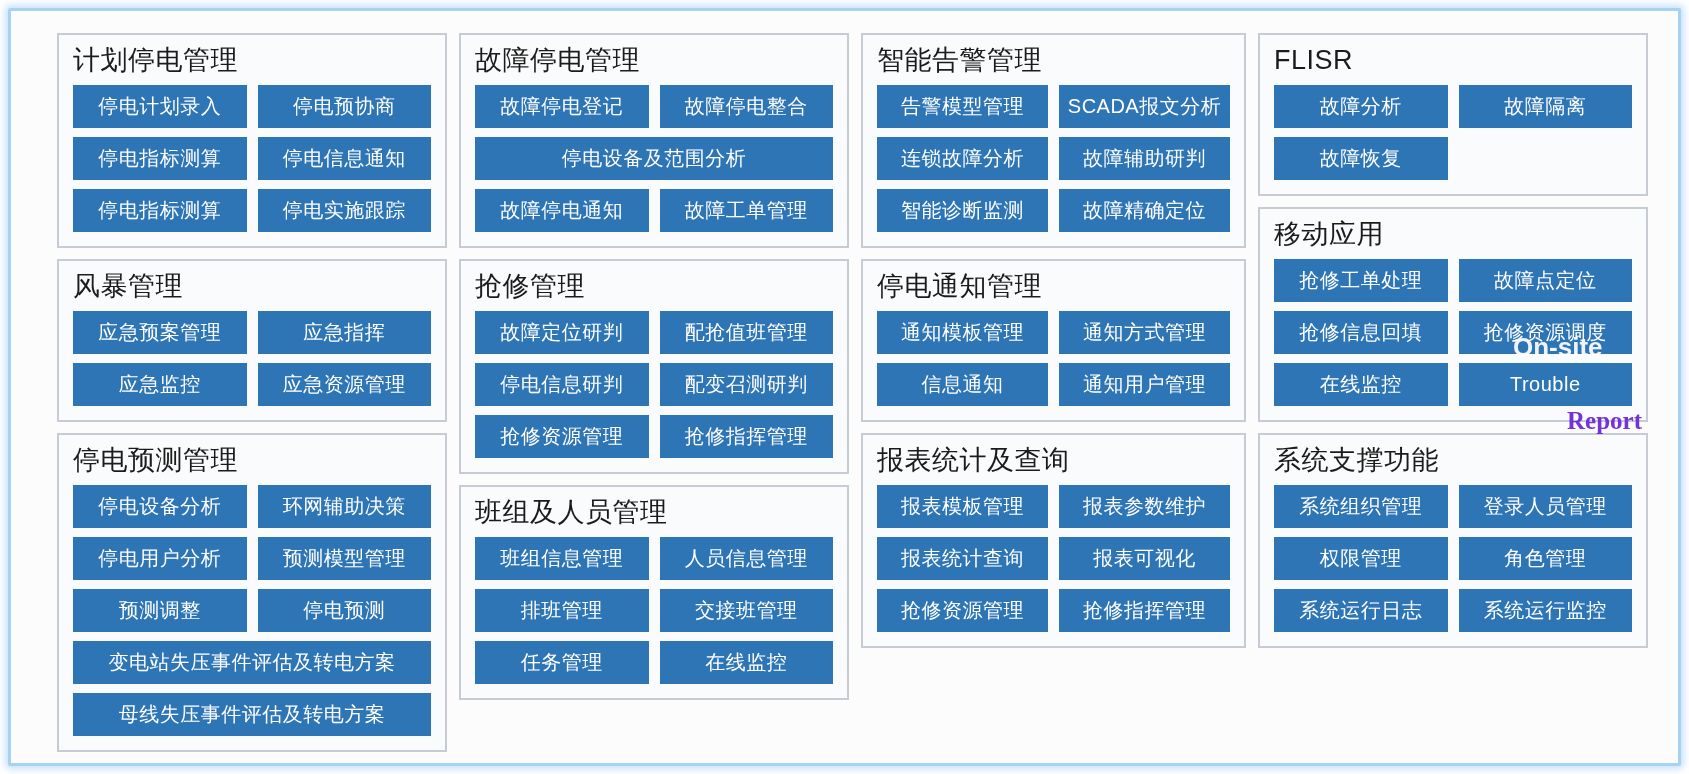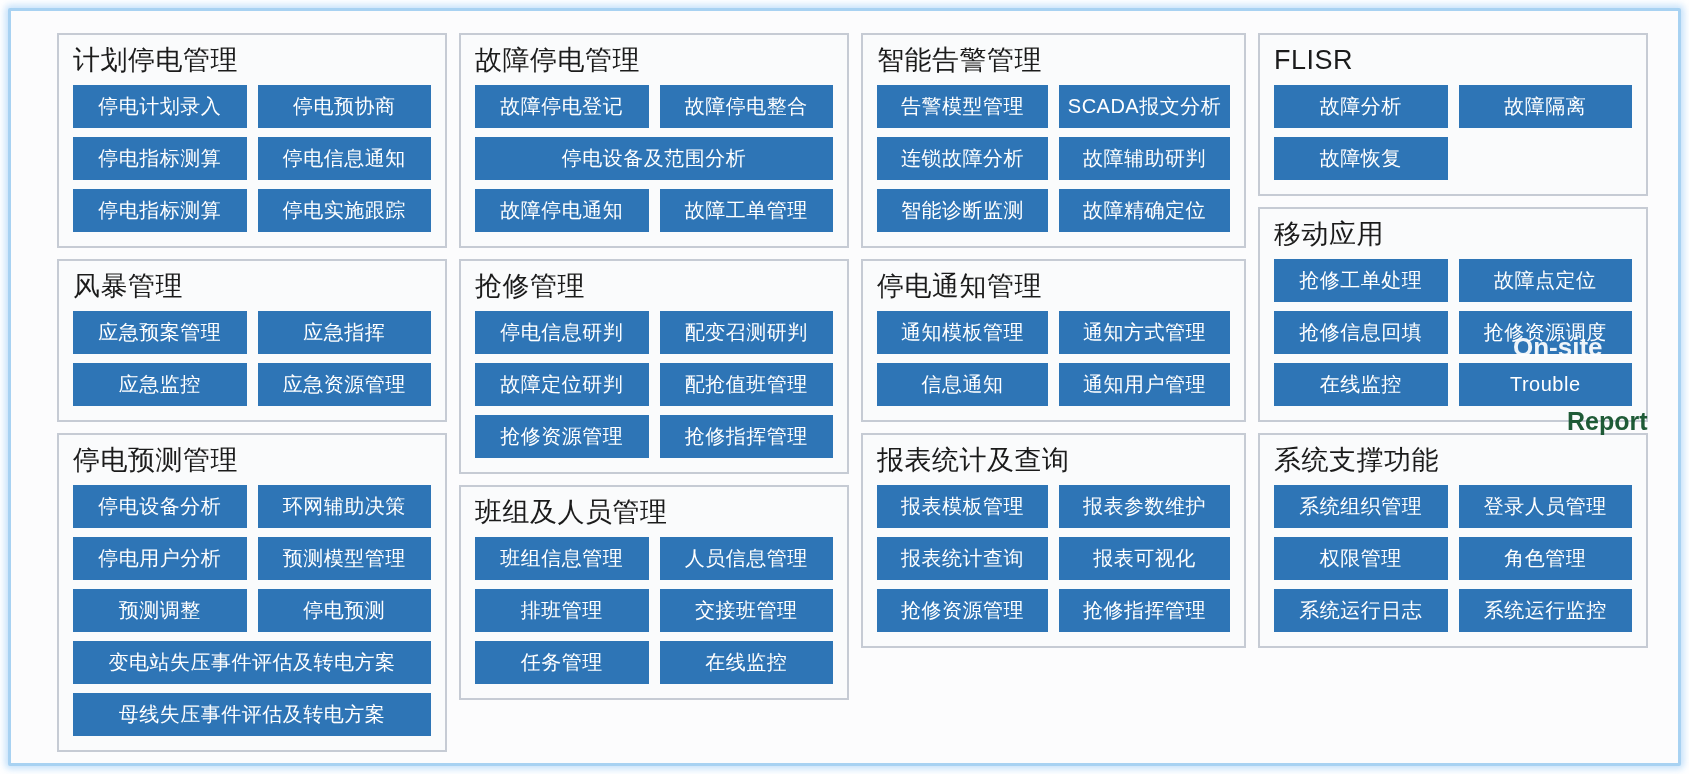--- a/index.html
+++ b/index.html
@@ -73,22 +73,23 @@
     margin-left: 39px;
   }
   .wm.onsite {
     font-size: 26px;
     left: 214px; top: 123px;
     opacity: 0.92;
   }
   .wm.report {
     font-size: 25px;
     left: 268px; top: -28px;
-    color: #14532d;
+    color: #6d28d9;
     opacity: 0.95;
+    font-family: Liberation Serif, serif;
   }
   .panel.mobile { overflow: visible; }
   .panel.support { overflow: visible; }
 </style>
 </head>
 <body>
 
 <div id="frame">
   <div id="grid">
       <div class="col">
@@ -160,26 +161,26 @@
             <div class="row">
               <div class="btn">故障停电通知</div>
               <div class="btn">故障工单管理</div>
             </div>
           </div>
         </div>
         <div class="panel">
           <div class="panel-title">抢修管理</div>
           <div class="rows">
             <div class="row">
+              <div class="btn">故障定位研判</div>
+              <div class="btn">配抢值班管理</div>
+            </div>
+            <div class="row">
               <div class="btn">停电信息研判</div>
               <div class="btn">配变召测研判</div>
-            </div>
-            <div class="row">
-              <div class="btn">故障定位研判</div>
-              <div class="btn">配抢值班管理</div>
             </div>
             <div class="row">
               <div class="btn">抢修资源管理</div>
               <div class="btn">抢修指挥管理</div>
             </div>
           </div>
         </div>
         <div class="panel">
           <div class="panel-title">班组及人员管理</div>
           <div class="rows">

